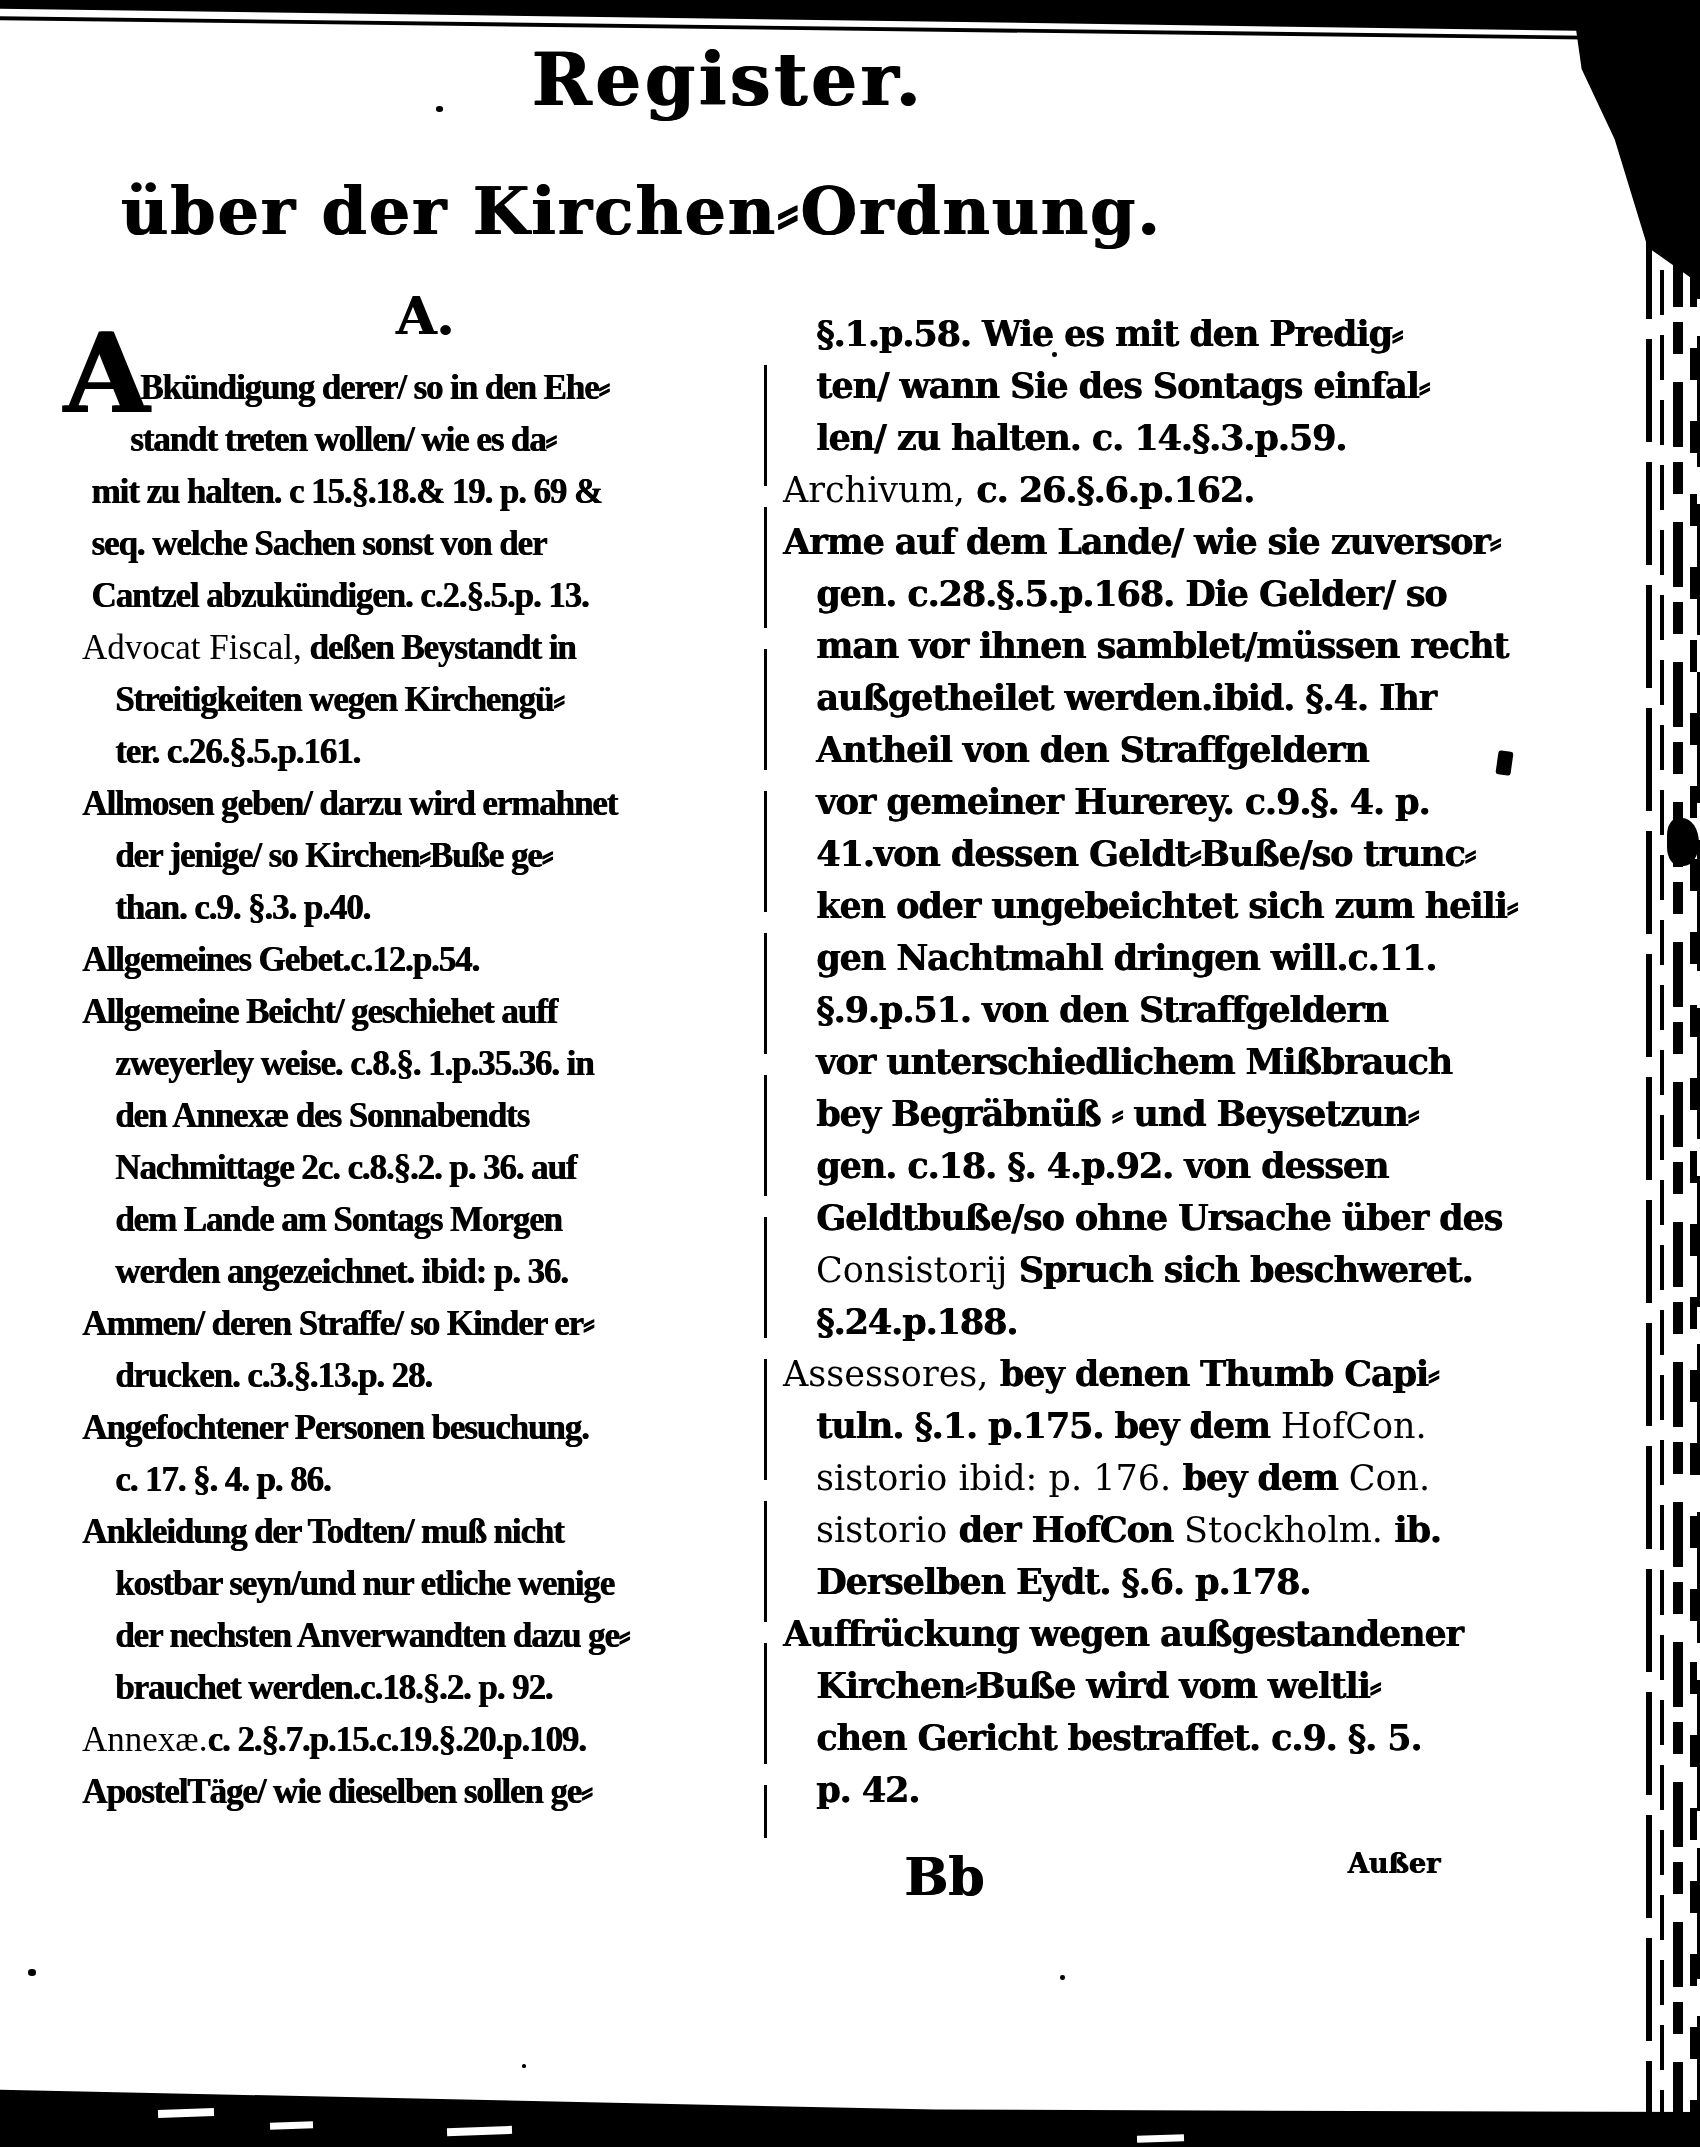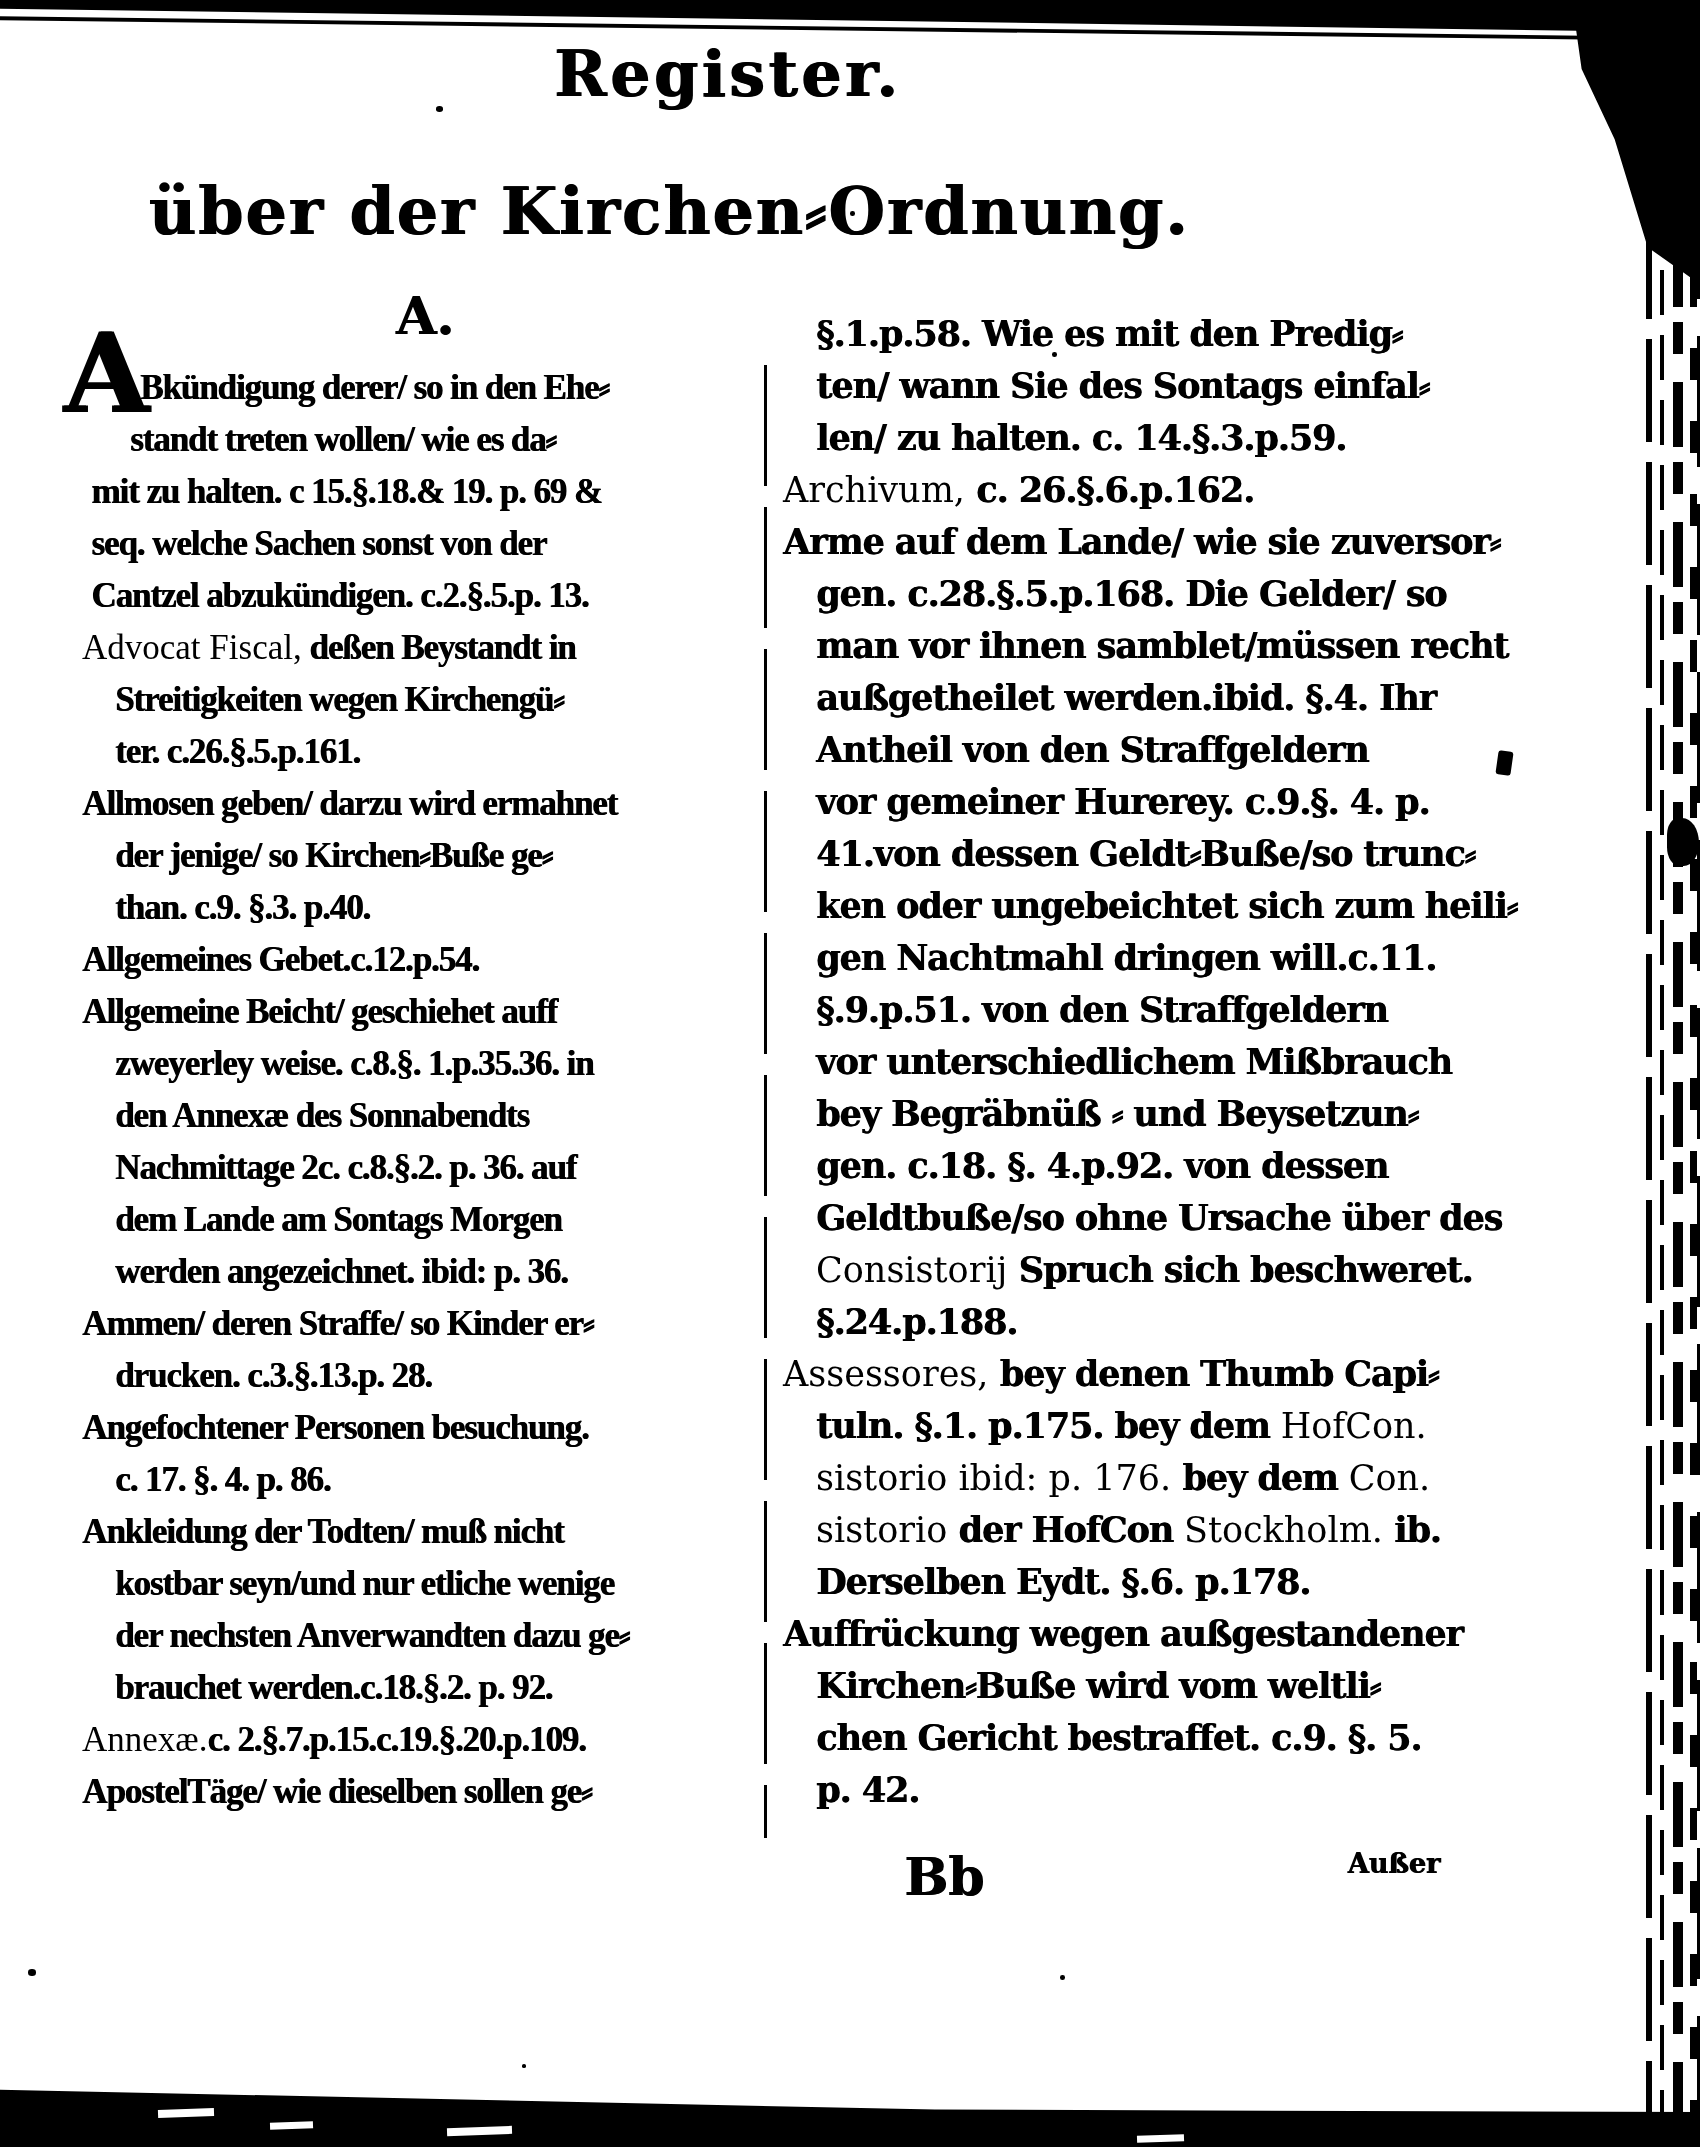--- a/index.html
+++ b/index.html
@@ -28,23 +28,23 @@
     background:repeating-linear-gradient(180deg,#000 0 65px,transparent 65px 80px,#000 80px 112px,transparent 112px 140px);}
   #stripe-d{left:1690px;top:56px;width:6.5px;height:2092px;
     background:repeating-linear-gradient(180deg,#000 0 32px,transparent 32px 73px);}
   #edge-sliver{left:1697px;top:0;width:3.7px;height:2148px;
     background:repeating-linear-gradient(180deg,#000 0 131px,transparent 131px 168px);}
   #edge-blob{left:1667px;top:818px;width:32px;height:48px;border-radius:40% 60% 55% 45%;background:#000;}
   #margin-mark{left:1497px;top:751px;width:15px;height:24px;background:#000;border-radius:2.8px;transform:rotate(8deg);}
   .speck{position:absolute;background:#000;border-radius:50%;}
   
   #title{position:absolute;left:224px;top:37px;width:1007px;text-align:center;
-    font-size:63px;font-weight:700;letter-spacing:3.7px;white-space:nowrap;
+    font-size:72px;font-weight:700;letter-spacing:3.7px;white-space:nowrap;
     text-shadow:1.4px 0 0 #000;}
-  #subtitle{position:absolute;left:133px;top:173px;width:1072px;text-align:center;
+  #subtitle{position:absolute;left:105px;top:173px;width:1072px;text-align:center;
     font-size:65px;font-weight:700;letter-spacing:1.9px;white-space:nowrap;
     text-shadow:1.1px 0 0 #000;}
   #section-letter{position:absolute;left:82px;top:285px;width:686px;text-align:center;
     font-size:52px;font-weight:700;text-shadow:0.9px 0 0 #000;}
   #drop-cap{position:absolute;left:63px;top:319px;font-size:110px;line-height:1;
     font-weight:700;text-shadow:1.9px 0 0 #000;}
   
   .col{position:absolute;width:690px;font-size:35px;line-height:52px;
     letter-spacing:-1.1px;white-space:nowrap;}
   #col-left{left:82px;top:362px;font-family:Liberation Serif, serif;}

